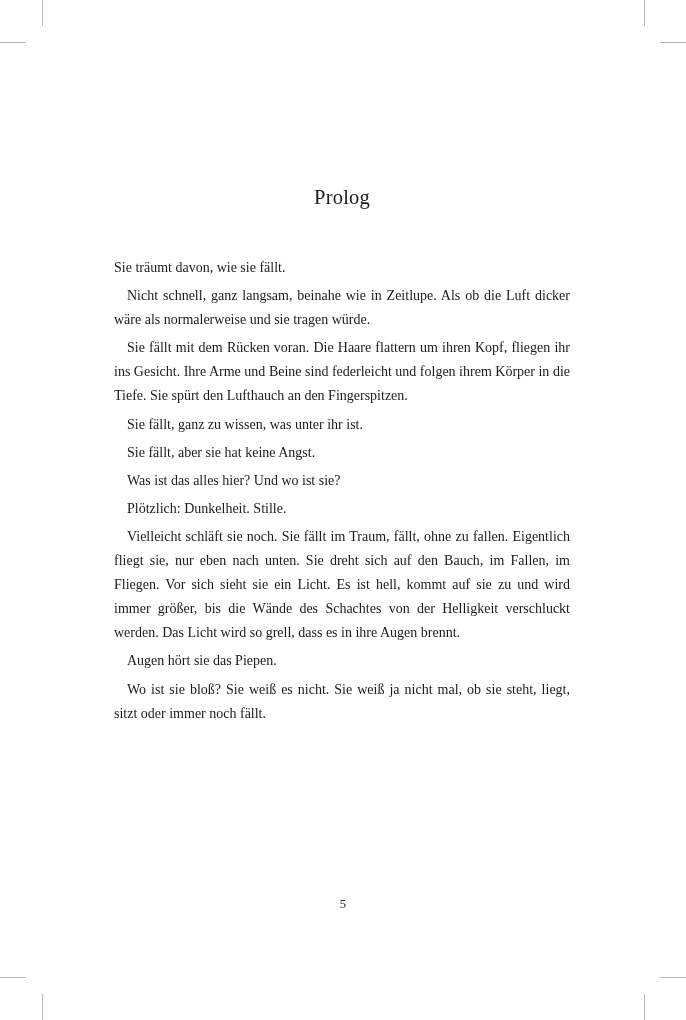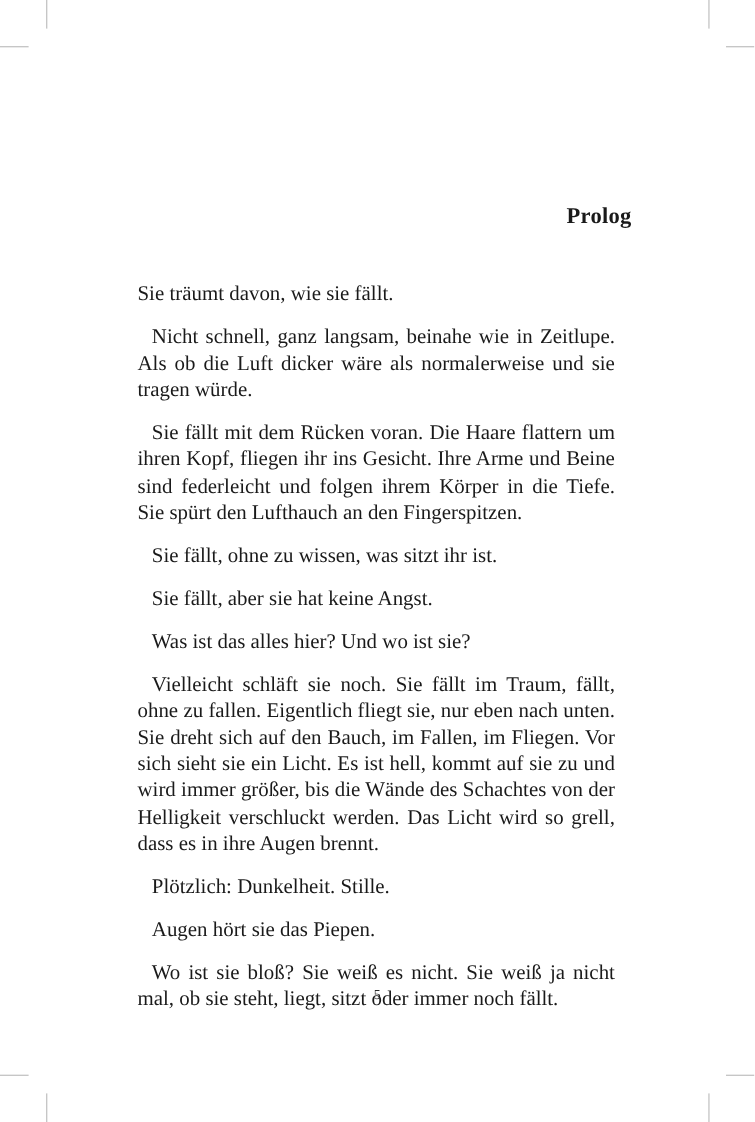--- a/index.html
+++ b/index.html
@@ -38,29 +38,29 @@
   
   .text-block {
     position: absolute;
     left: 110px;
     top: 186px;
     width: 464px;
   }
 
   .chapter-title {
     margin: 0 0 47px 0;
-    text-align: right;
+    text-align: center;
     font-size: 20.5px;
-    font-weight: bold;
+    font-weight: normal;
     letter-spacing: 0.2px;
   }
 
   .body-copy p {
-    margin: 15px;
-    font-size: 19px;
+    margin: 4px;
+    font-size: 14px;
     line-height: 24.1px;
     text-align: justify;
     text-indent: 13px;
     -webkit-hyphens: auto;
     hyphens: auto;
     hyphenate-limit-chars: 4 2 2;
   }
 
   .body-copy p.first {
     text-indent: 0;
@@ -94,25 +94,25 @@
   <div class="crop crop-v crop-br-v"></div>
   <div class="crop crop-h crop-br-h"></div>
 
   <div class="text-block">
     <h1 class="chapter-title">Prolog</h1>
 
     <div class="body-copy">
         <p class="first">Sie träumt davon, wie sie fällt.</p>
         <p>Nicht schnell, ganz langsam, beinahe wie in Zeitlupe. Als ob die Luft dicker wäre als normalerweise und sie tragen würde.</p>
         <p>Sie fällt mit dem Rücken voran. Die Haare flattern um ihren Kopf, fliegen ihr ins Gesicht. Ihre Arme und Beine sind federleicht und folgen ihrem Körper in die Tiefe. Sie spürt den Lufthauch an den Fingerspitzen.</p>
-        <p>Sie fällt, ohne zu wissen, was sitzt ihr ist.</p>
+        <p>Sie fällt, ganz zu wissen, was unter ihr ist.</p>
         <p>Sie fällt, aber sie hat keine Angst.</p>
         <p>Was ist das alles hier? Und wo ist sie?</p>
+        <p>Plötzlich: Dunkelheit. Stille.</p>
         <p>Vielleicht schläft sie noch. Sie fällt im Traum, fällt, ohne zu fallen. Eigentlich fliegt sie, nur eben nach unten. Sie dreht sich auf den Bauch, im Fallen, im Fliegen. Vor sich sieht sie ein Licht. Es ist hell, kommt auf sie zu und wird immer größer, bis die Wände des Schachtes von der Helligkeit verschluckt werden. Das Licht wird so grell, dass es in ihre Augen brennt.</p>
-        <p>Plötzlich: Dunkelheit. Stille.</p>
         <p>Augen hört sie das Piepen.</p>
         <p>Wo ist sie bloß? Sie weiß es nicht. Sie weiß ja nicht mal, ob sie steht, liegt, sitzt oder immer noch fällt.</p>
       </div>
   </div>
 
   <div class="folio">5</div>
 
 </div>
 
 </body></html>

